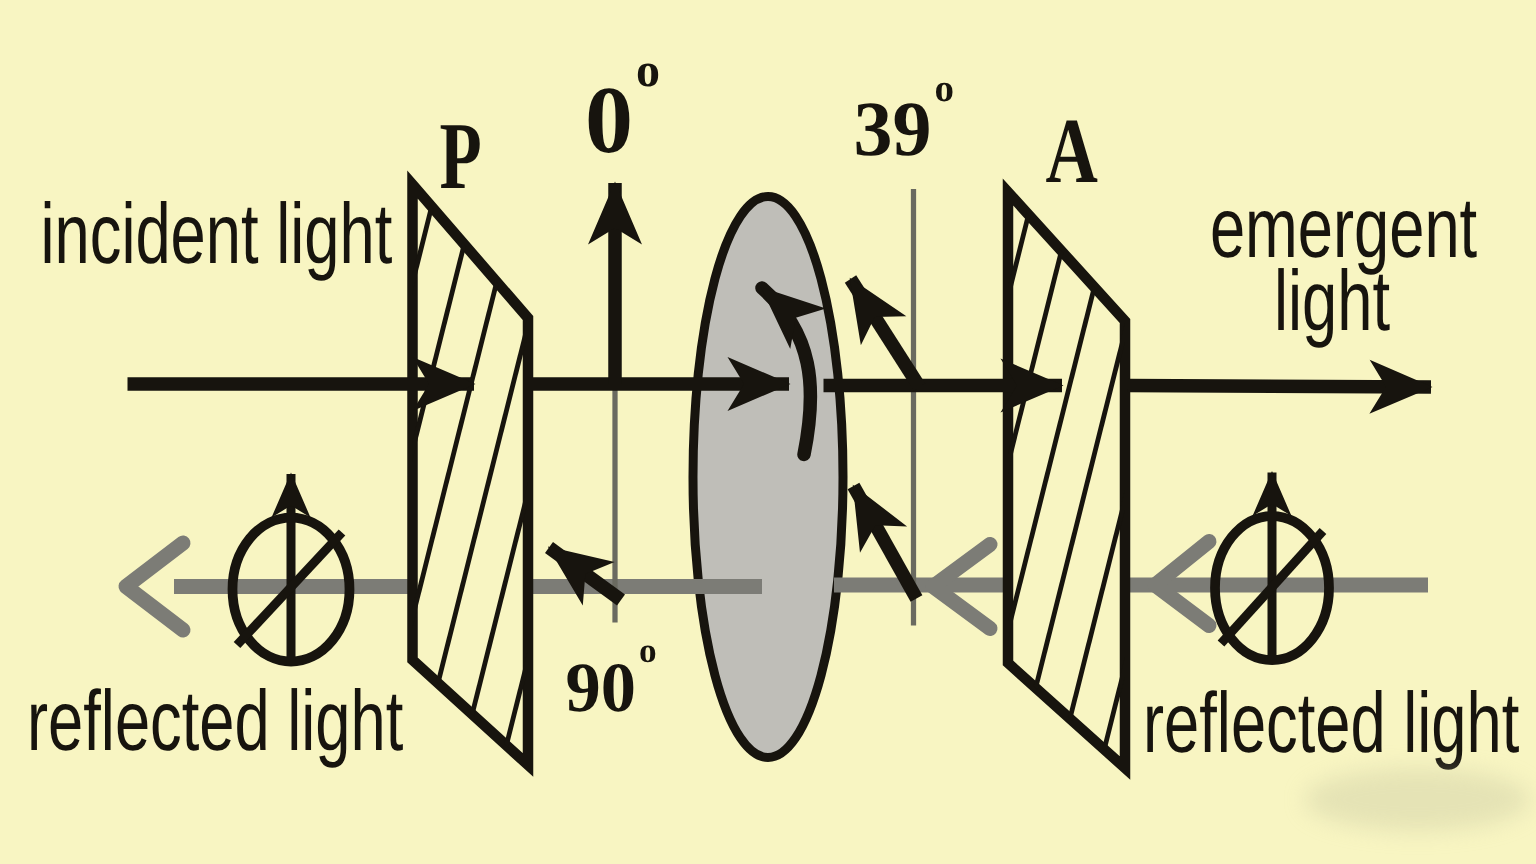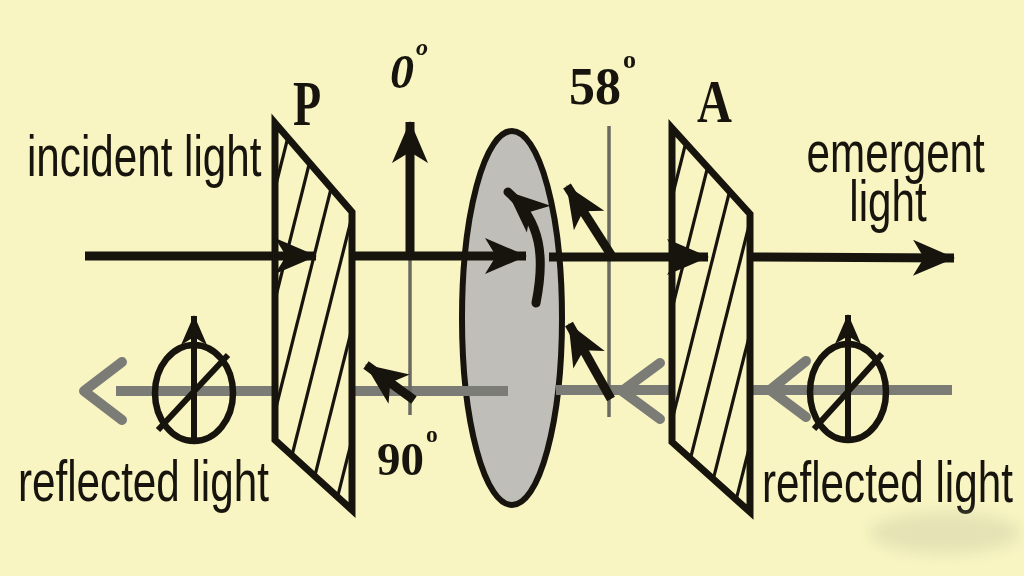--- a/index.html
+++ b/index.html
@@ -33,21 +33,21 @@
   .serifb{
     font-family:"Liberation Serif", serif;font-weight:bold;
   }
   #lbl-emergent{left:778px;top:128px;width:220px;text-align:center;line-height:49px;
     transform:scaleX(.74);transform-origin:50% 0;}
   #lbl-incident{left:27px;top:128px;}
   #lbl-reflected-left{left:18px;top:453px;}
   #lbl-reflected-right{left:762px;top:454px;}
   #lbl-p{left:293px;top:72px;font-size:64px;transform:scaleX(.72);}
   #lbl-a{left:697px;top:70px;font-size:62px;transform:scaleX(.78);}
-  #lbl-0{left:390px;top:48px;font-size:48px;transform:none;font-style:italic;}
+  #lbl-0{left:390px;top:48px;font-size:64px;transform:none;}
   #lbl-45{left:569px;top:61px;font-size:52px;transform:none;}
   #lbl-90{left:377px;top:436px;font-size:47px;transform:none;}
   .deg sup{font-size:.5em;line-height:0;position:relative;top:-.68em;margin-left:2px;}
 
   #smudge{
     position:absolute;left:870px;top:512px;width:150px;height:42px;
     background:rgba(195,195,158,.35);border-radius:50%;filter:blur(7px);
   }
 </style>
 </head>
@@ -148,21 +148,21 @@
 
   <div class="txt serifb" id="lbl-p">P</div>
 
   <div class="txt serifb" id="lbl-a">A</div>
 
   <div class="txt serifb deg" id="lbl-0">
     <span>0</span><sup>o</sup>
   </div>
 
   <div class="txt serifb deg" id="lbl-45">
-    <span>58</span><sup>o</sup>
+    <span>39</span><sup>o</sup>
   </div>
 
   <div class="txt serifb deg" id="lbl-90">
     <span>90</span><sup>o</sup>
   </div>
 
   <div id="smudge"></div>
 </div>
 
 </body></html>

